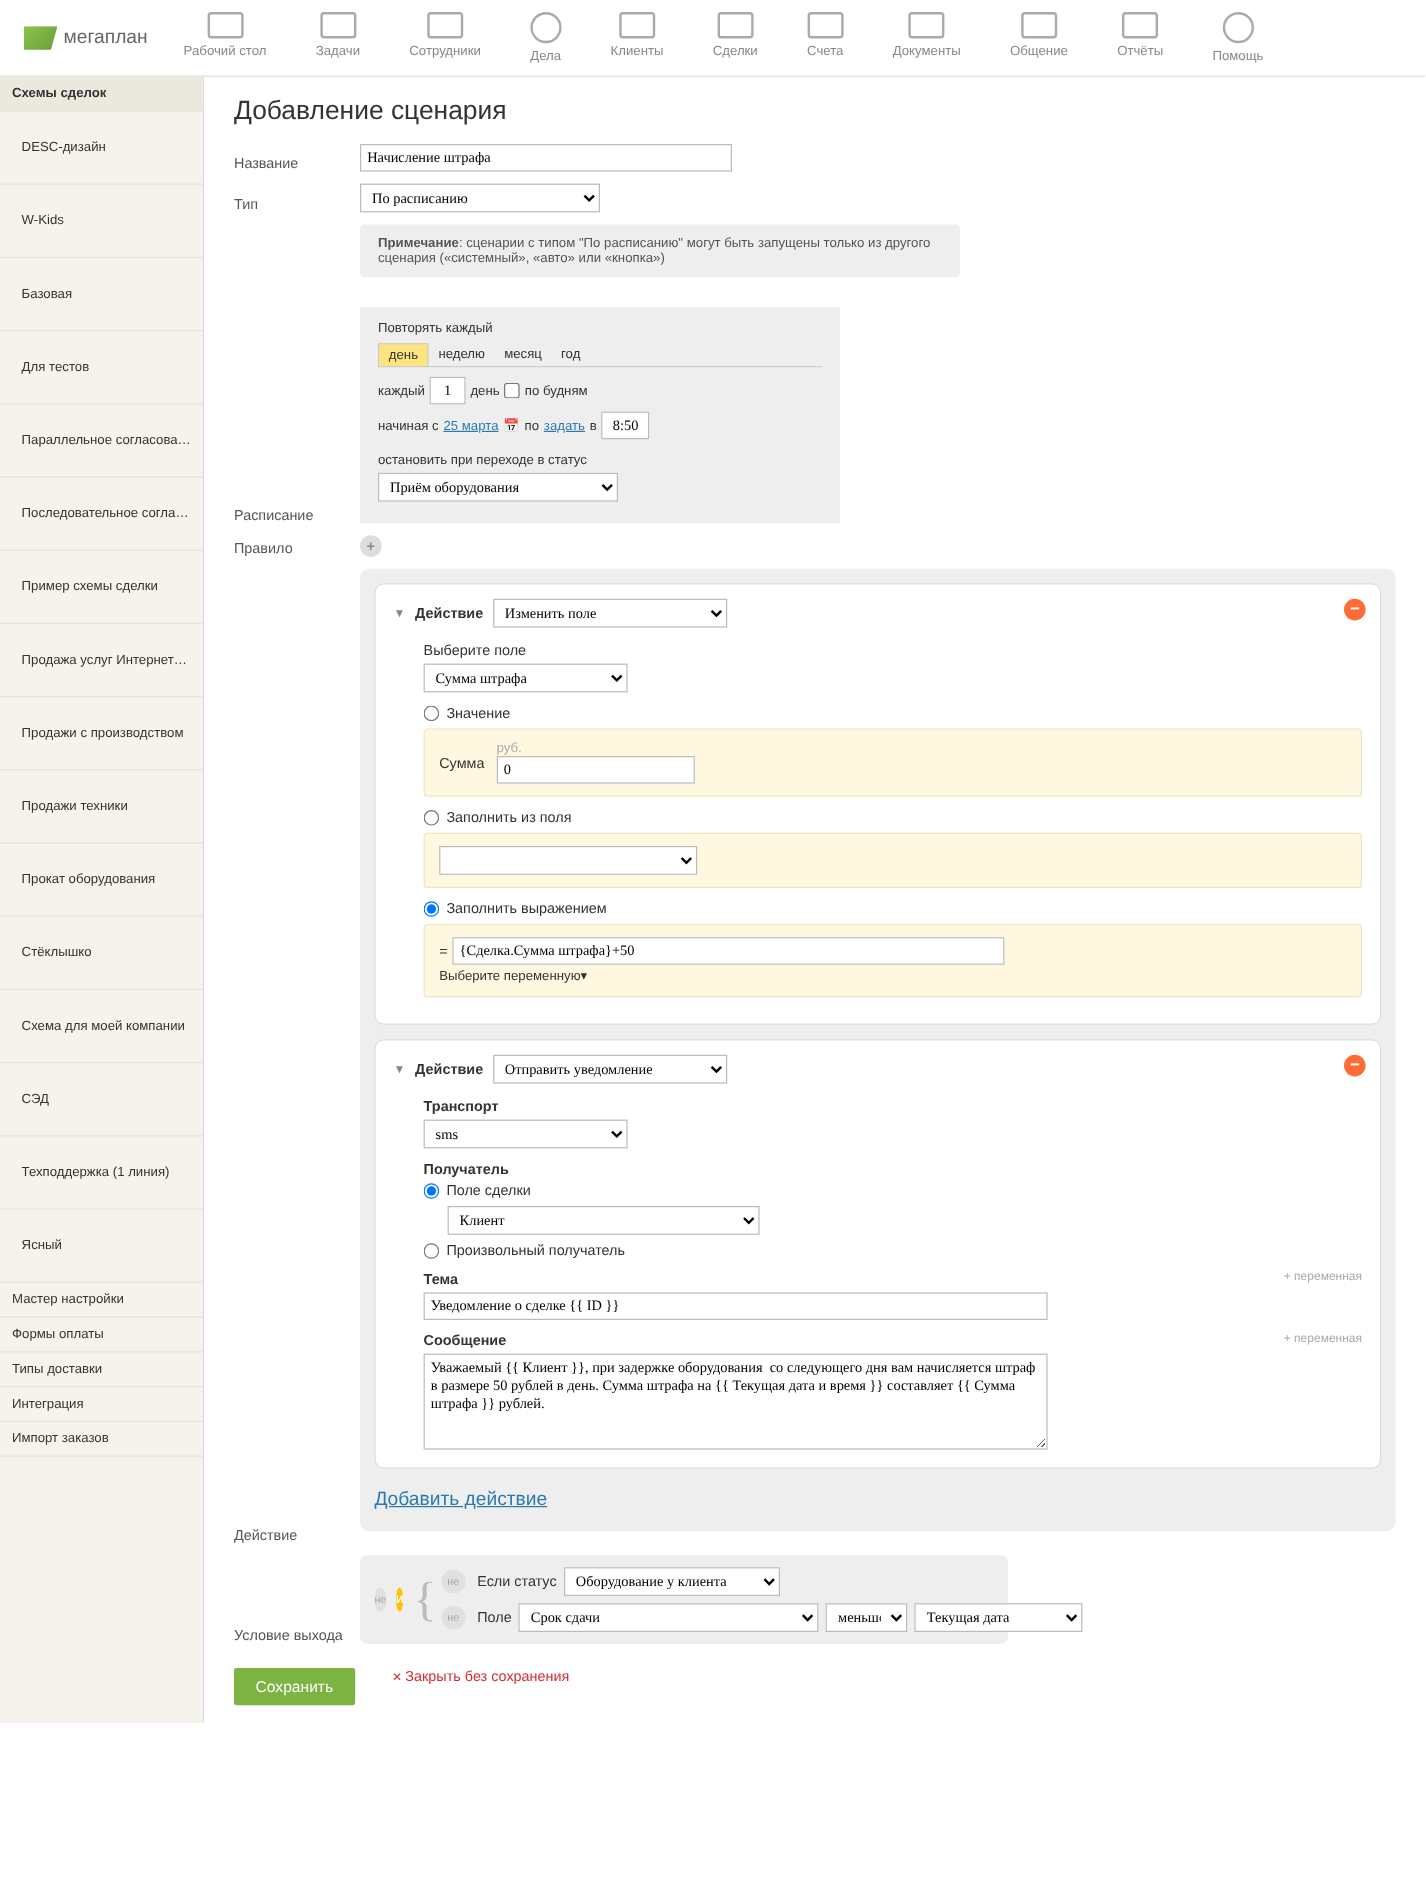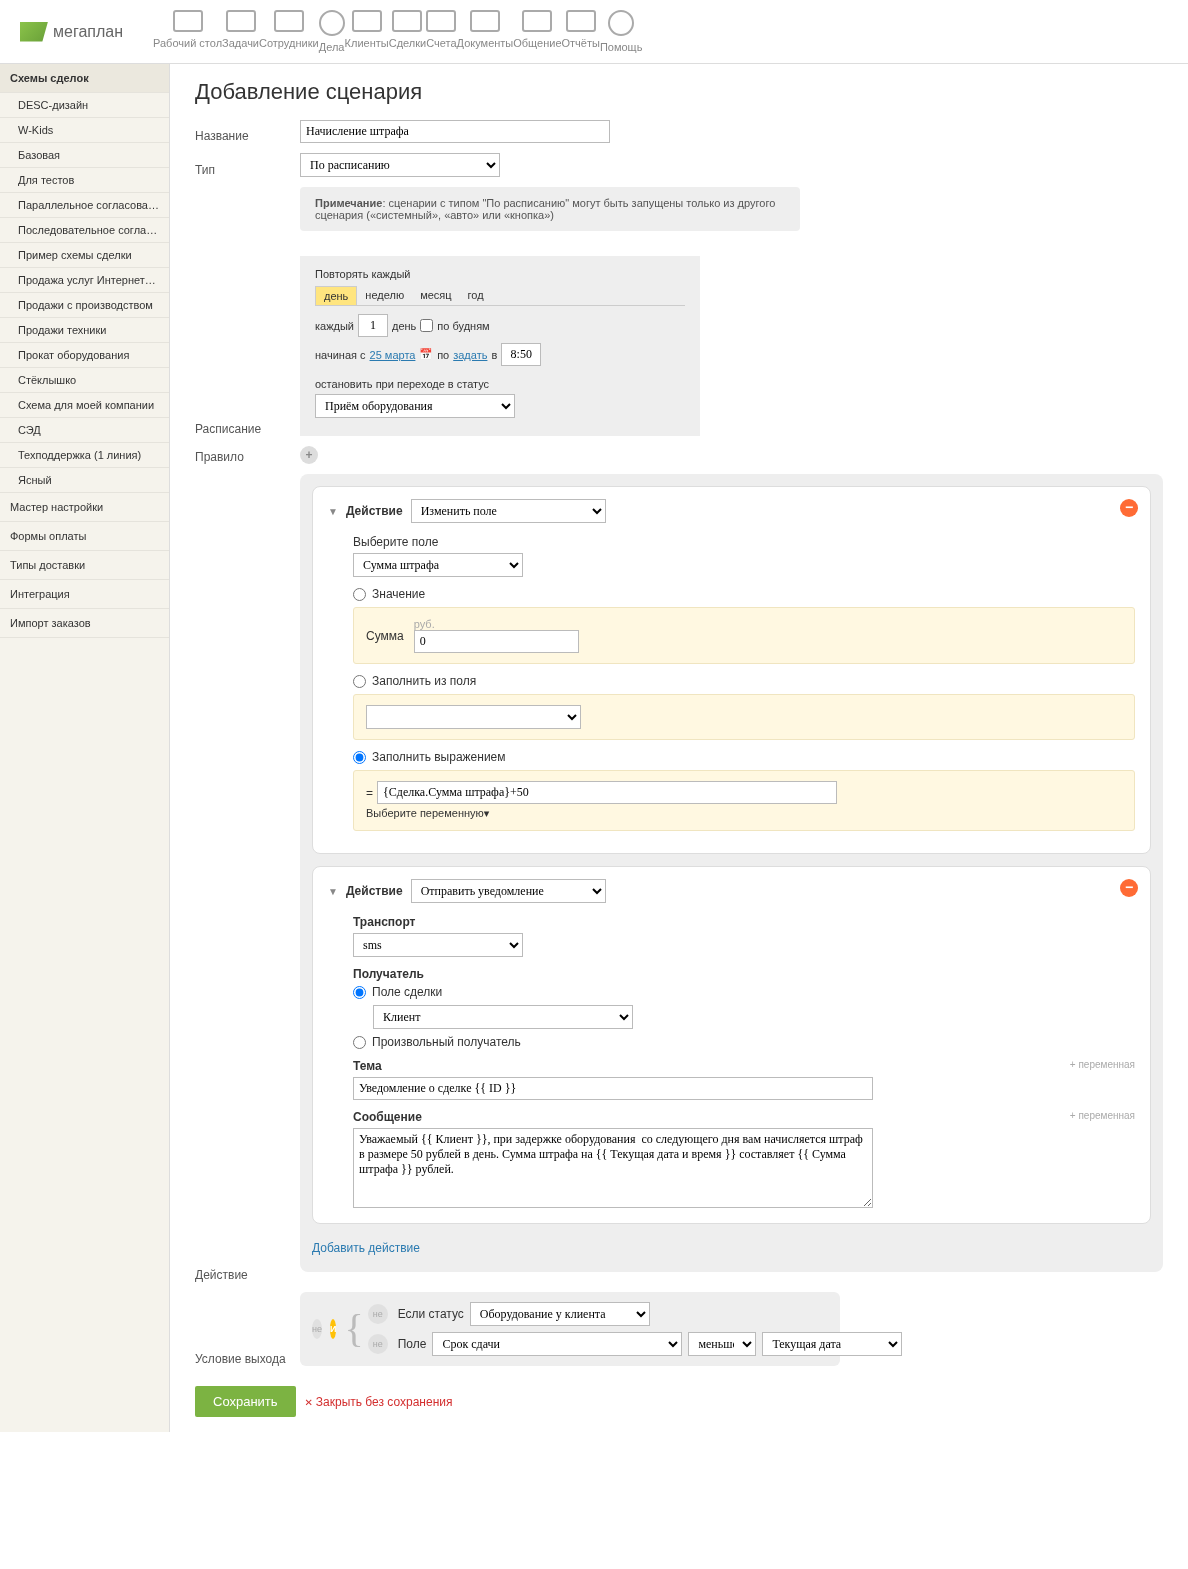--- a/index.html
+++ b/index.html
@@ -1,27 +1,27 @@
 <!DOCTYPE html>
 <html><head>
 <meta charset="utf-8">
 <style>
 *{box-sizing:border-box;margin:0;padding:0}
 body{font-family:Arial,sans-serif;font-size:12px;color:#333;background:#fff}
 .topnav{display:flex;align-items:center;padding:10px 20px;border-bottom:1px solid #ddd;gap:0}
 .logo{display:flex;align-items:center;margin-right:30px}
 .logo-mark{width:28px;height:20px;background:linear-gradient(135deg,#8bc34a,#689f38);clip-path:polygon(0 0,100% 0,80% 100%,0 100%);margin-right:5px}
 .logo-text{font-size:16px;color:#666}
-.nav-items{display:flex;flex:1;justify-content:flex-start;max-width:900px}
+.nav-items{display:flex;flex:1;justify-content:space-between;max-width:900px}
 .nav-item{display:flex;flex-direction:column;align-items:center;gap:5px;cursor:pointer;color:#888;font-size:11px}
 .nav-icon{width:30px;height:22px;border:2px solid #aaa;border-radius:3px;position:relative}
 .nav-icon.circle{border-radius:50%;width:26px;height:26px}
 .layout{display:flex}
 .sidebar{width:170px;background:#f5f3ec;border-right:1px solid #ddd;min-height:1200px}
-.sidebar-item{padding:6px 10px;font-size:11px;color:#333;cursor:pointer;border-bottom:1px solid #e5e3dc}
+.sidebar-item{padding:24px 10px;font-size:11px;color:#333;cursor:pointer;border-bottom:1px solid #e5e3dc}
 .sidebar-item.header{font-weight:bold;background:#ebe8de;padding:8px 10px}
 .sidebar-item.sub{padding-left:18px;white-space:nowrap;overflow:hidden;text-overflow:ellipsis}
 .sidebar-item.plain{padding:8px 10px}
 .main{flex:1;padding:15px 25px}
 h1{font-size:22px;font-weight:normal;margin-bottom:15px}
 .form-row{display:flex;margin-bottom:10px;align-items:flex-end}
 .form-label{width:105px;font-size:12px;color:#555;padding-top:3px}
 .form-content{flex:1}
 input[type=text],select,textarea{border:1px solid #bbb;padding:3px 5px;font-size:12px;font-family:Liberation Serif, serif;background:#fff}
 .input-wide{width:310px}
@@ -56,32 +56,32 @@
 .value-input{width:165px}
 .fill-select{width:215px}
 .expr-row{display:flex;align-items:center;gap:4px;font-size:12px}
 .expr-input{width:460px}
 .var-link{font-size:11px;color:#333;cursor:pointer;display:inline-block;margin-top:3px}
 .transport-select{width:170px}
 .recipient-select{width:260px}
 .var-add{float:right;font-size:10px;color:#aaa;cursor:pointer}
 .subject-input{width:100%;max-width:520px}
 .message-area{width:100%;max-width:520px;height:80px;resize:vertical}
-.add-action-link{color:#2a7ab0;font-size:12px;cursor:pointer;padding:5px 0;display:inline-block}
+.add-action-link{color:#2a7ab0;font-size:16px;text-decoration:underline;cursor:pointer;padding:5px 0;display:inline-block}
 .exit-cond{background:#eee;padding:10px 12px;border-radius:6px;max-width:540px}
 .cond-wrap{display:flex;align-items:center;gap:4px}
 .and-pill{background:#ffc107;color:#fff;border-radius:50%;width:20px;height:20px;display:flex;align-items:center;justify-content:center;font-size:9px;font-weight:bold;margin-right:4px}
 .not-pill{background:#e0e0e0;color:#aaa;border-radius:50%;width:20px;height:20px;display:flex;align-items:center;justify-content:center;font-size:9px;margin-right:4px}
 .bracket{font-size:40px;color:#bbb;font-family:serif;line-height:1}
 .cond-rows{display:flex;flex-direction:column;gap:6px}
 .cond-row{display:flex;align-items:center;gap:6px;font-size:12px}
 .cond-sel{width:180px}
 .cond-sel-sm{width:68px}
 .cond-sel-md{width:140px}
-.footer-actions{margin-top:20px;display:flex;align-items:center;gap:9px}
+.footer-actions{margin-top:20px;display:flex;align-items:flex-start;gap:31px}
 .save-btn{background:#7cb342;color:#fff;border:none;padding:8px 18px;font-size:13px;cursor:pointer;border-radius:2px}
 .cancel-link{color:#d32f2f;font-size:12px;cursor:pointer}
 .cancel-link::before{content:"✕ ";font-size:10px}
 </style>
 </head>
 <body>
 
 <div class="topnav">
   <div class="logo">
     <div class="logo-mark"></div>

